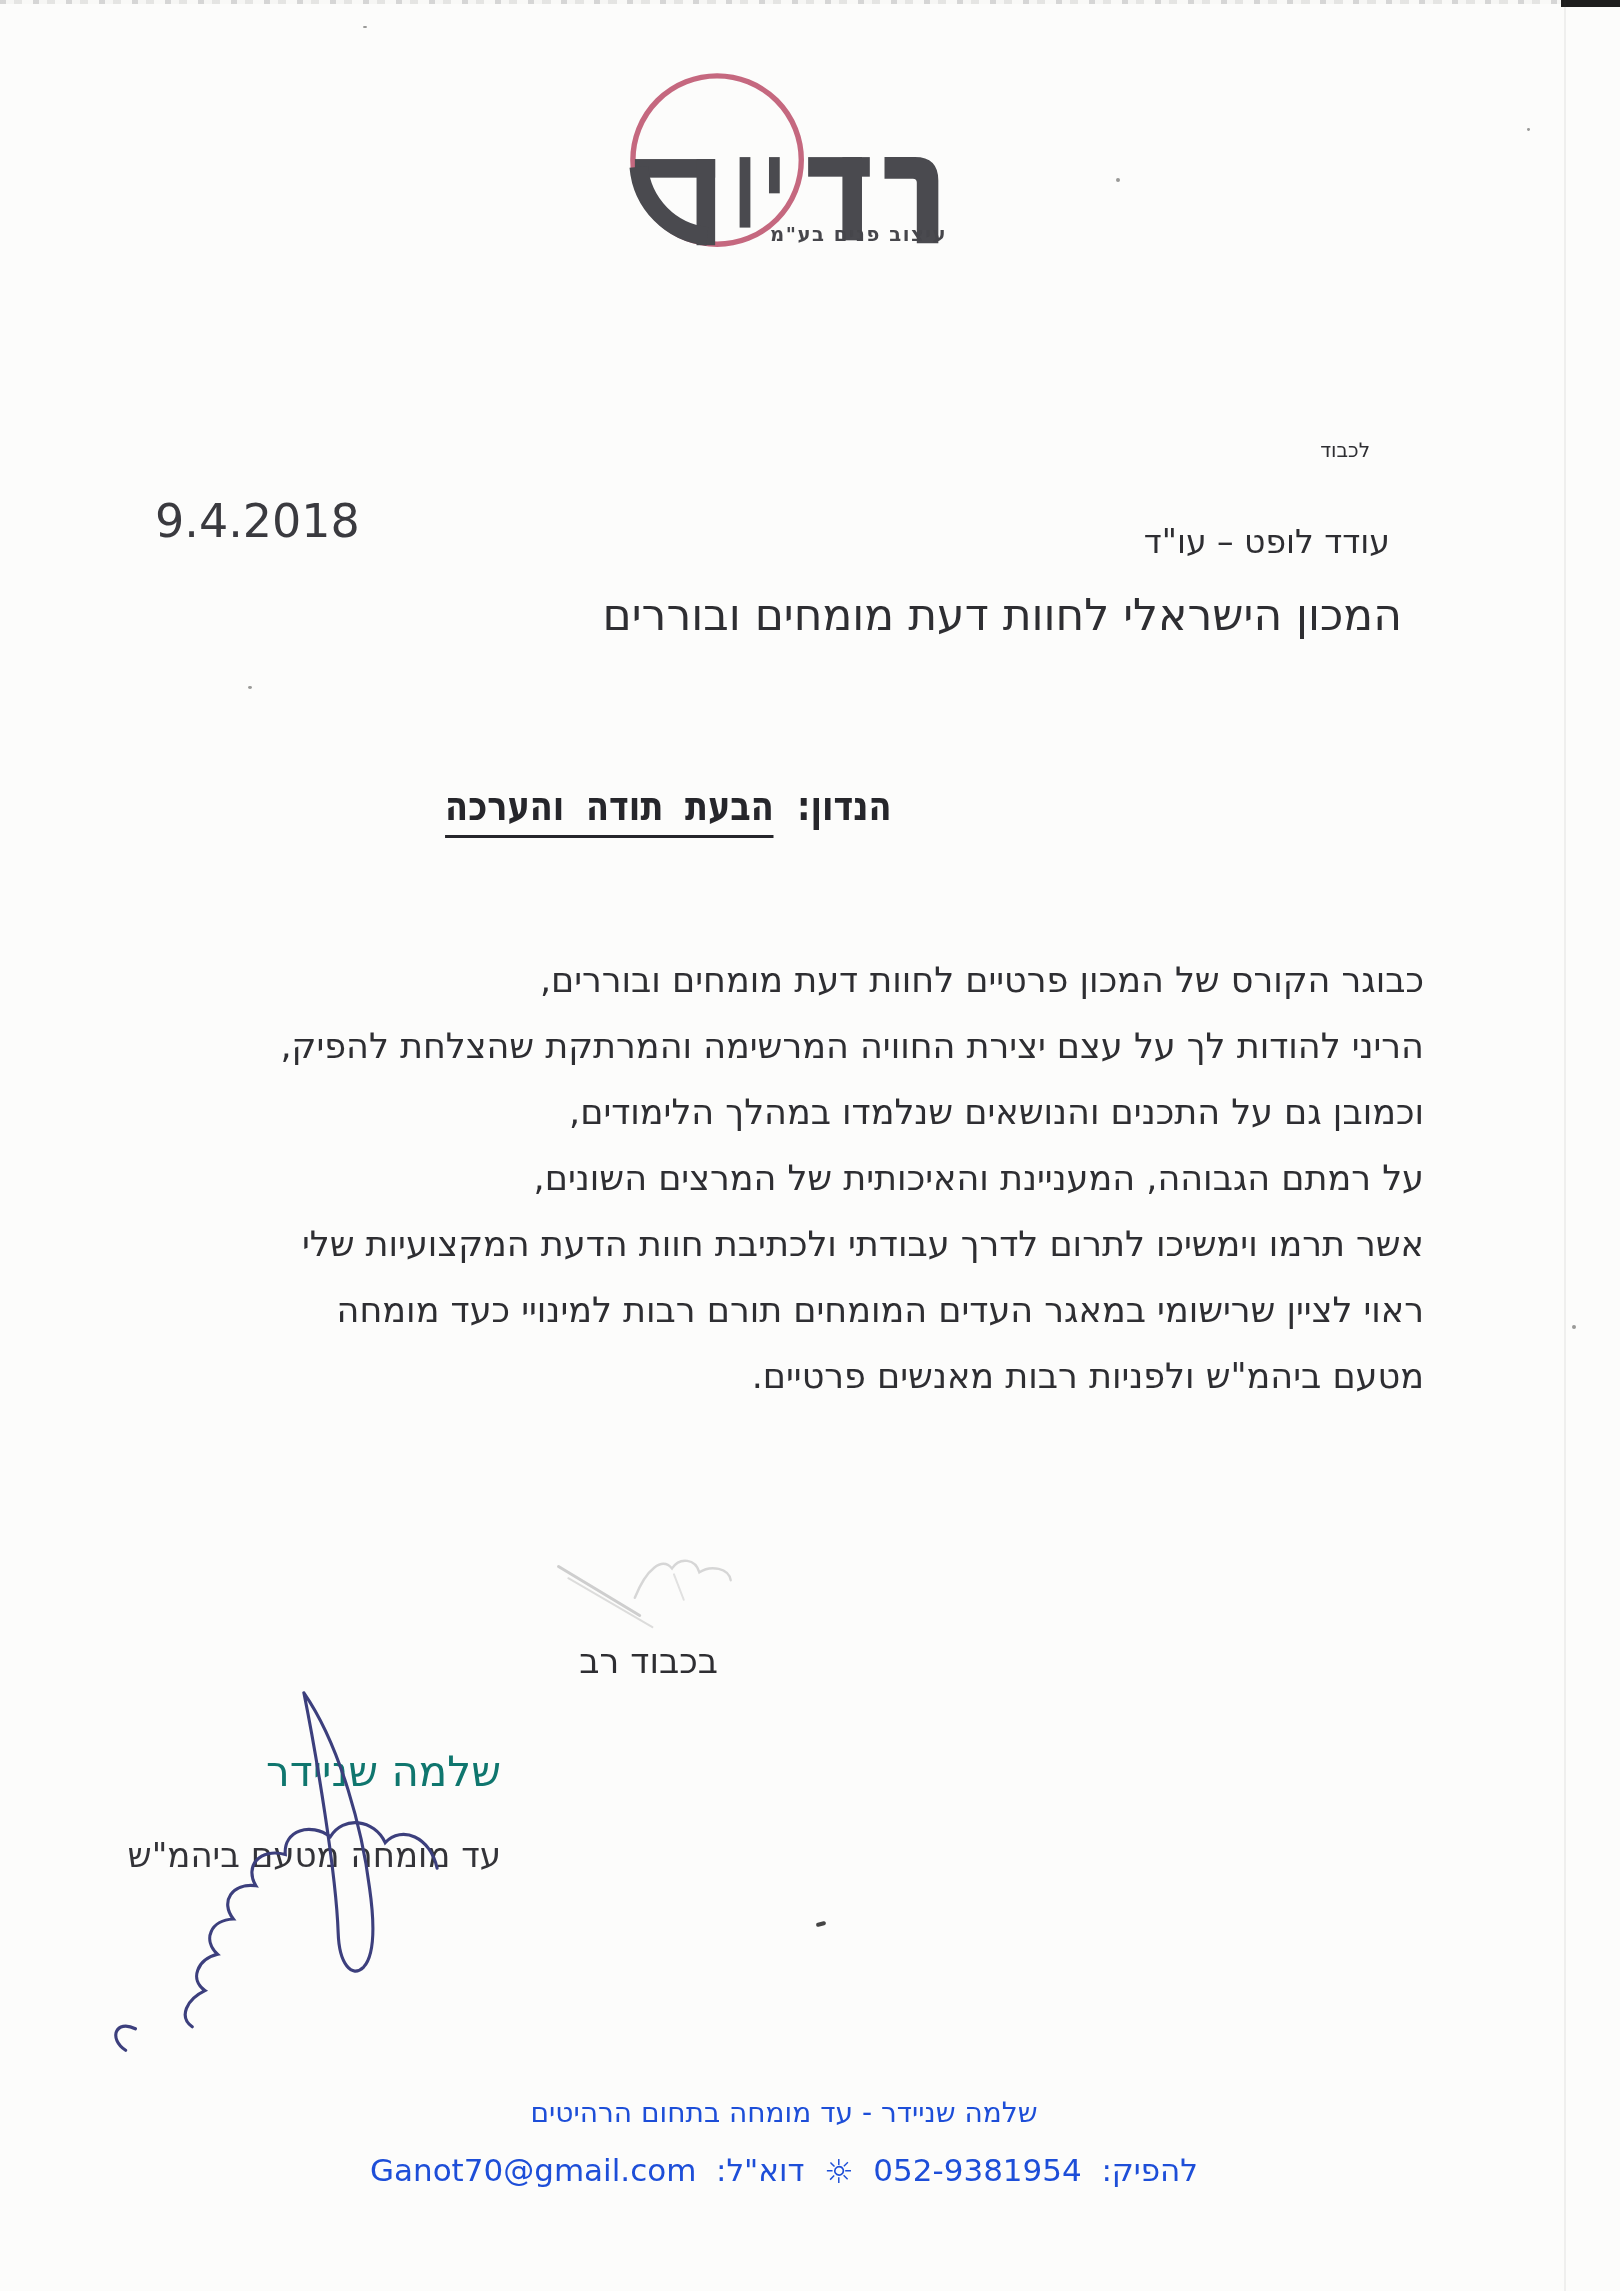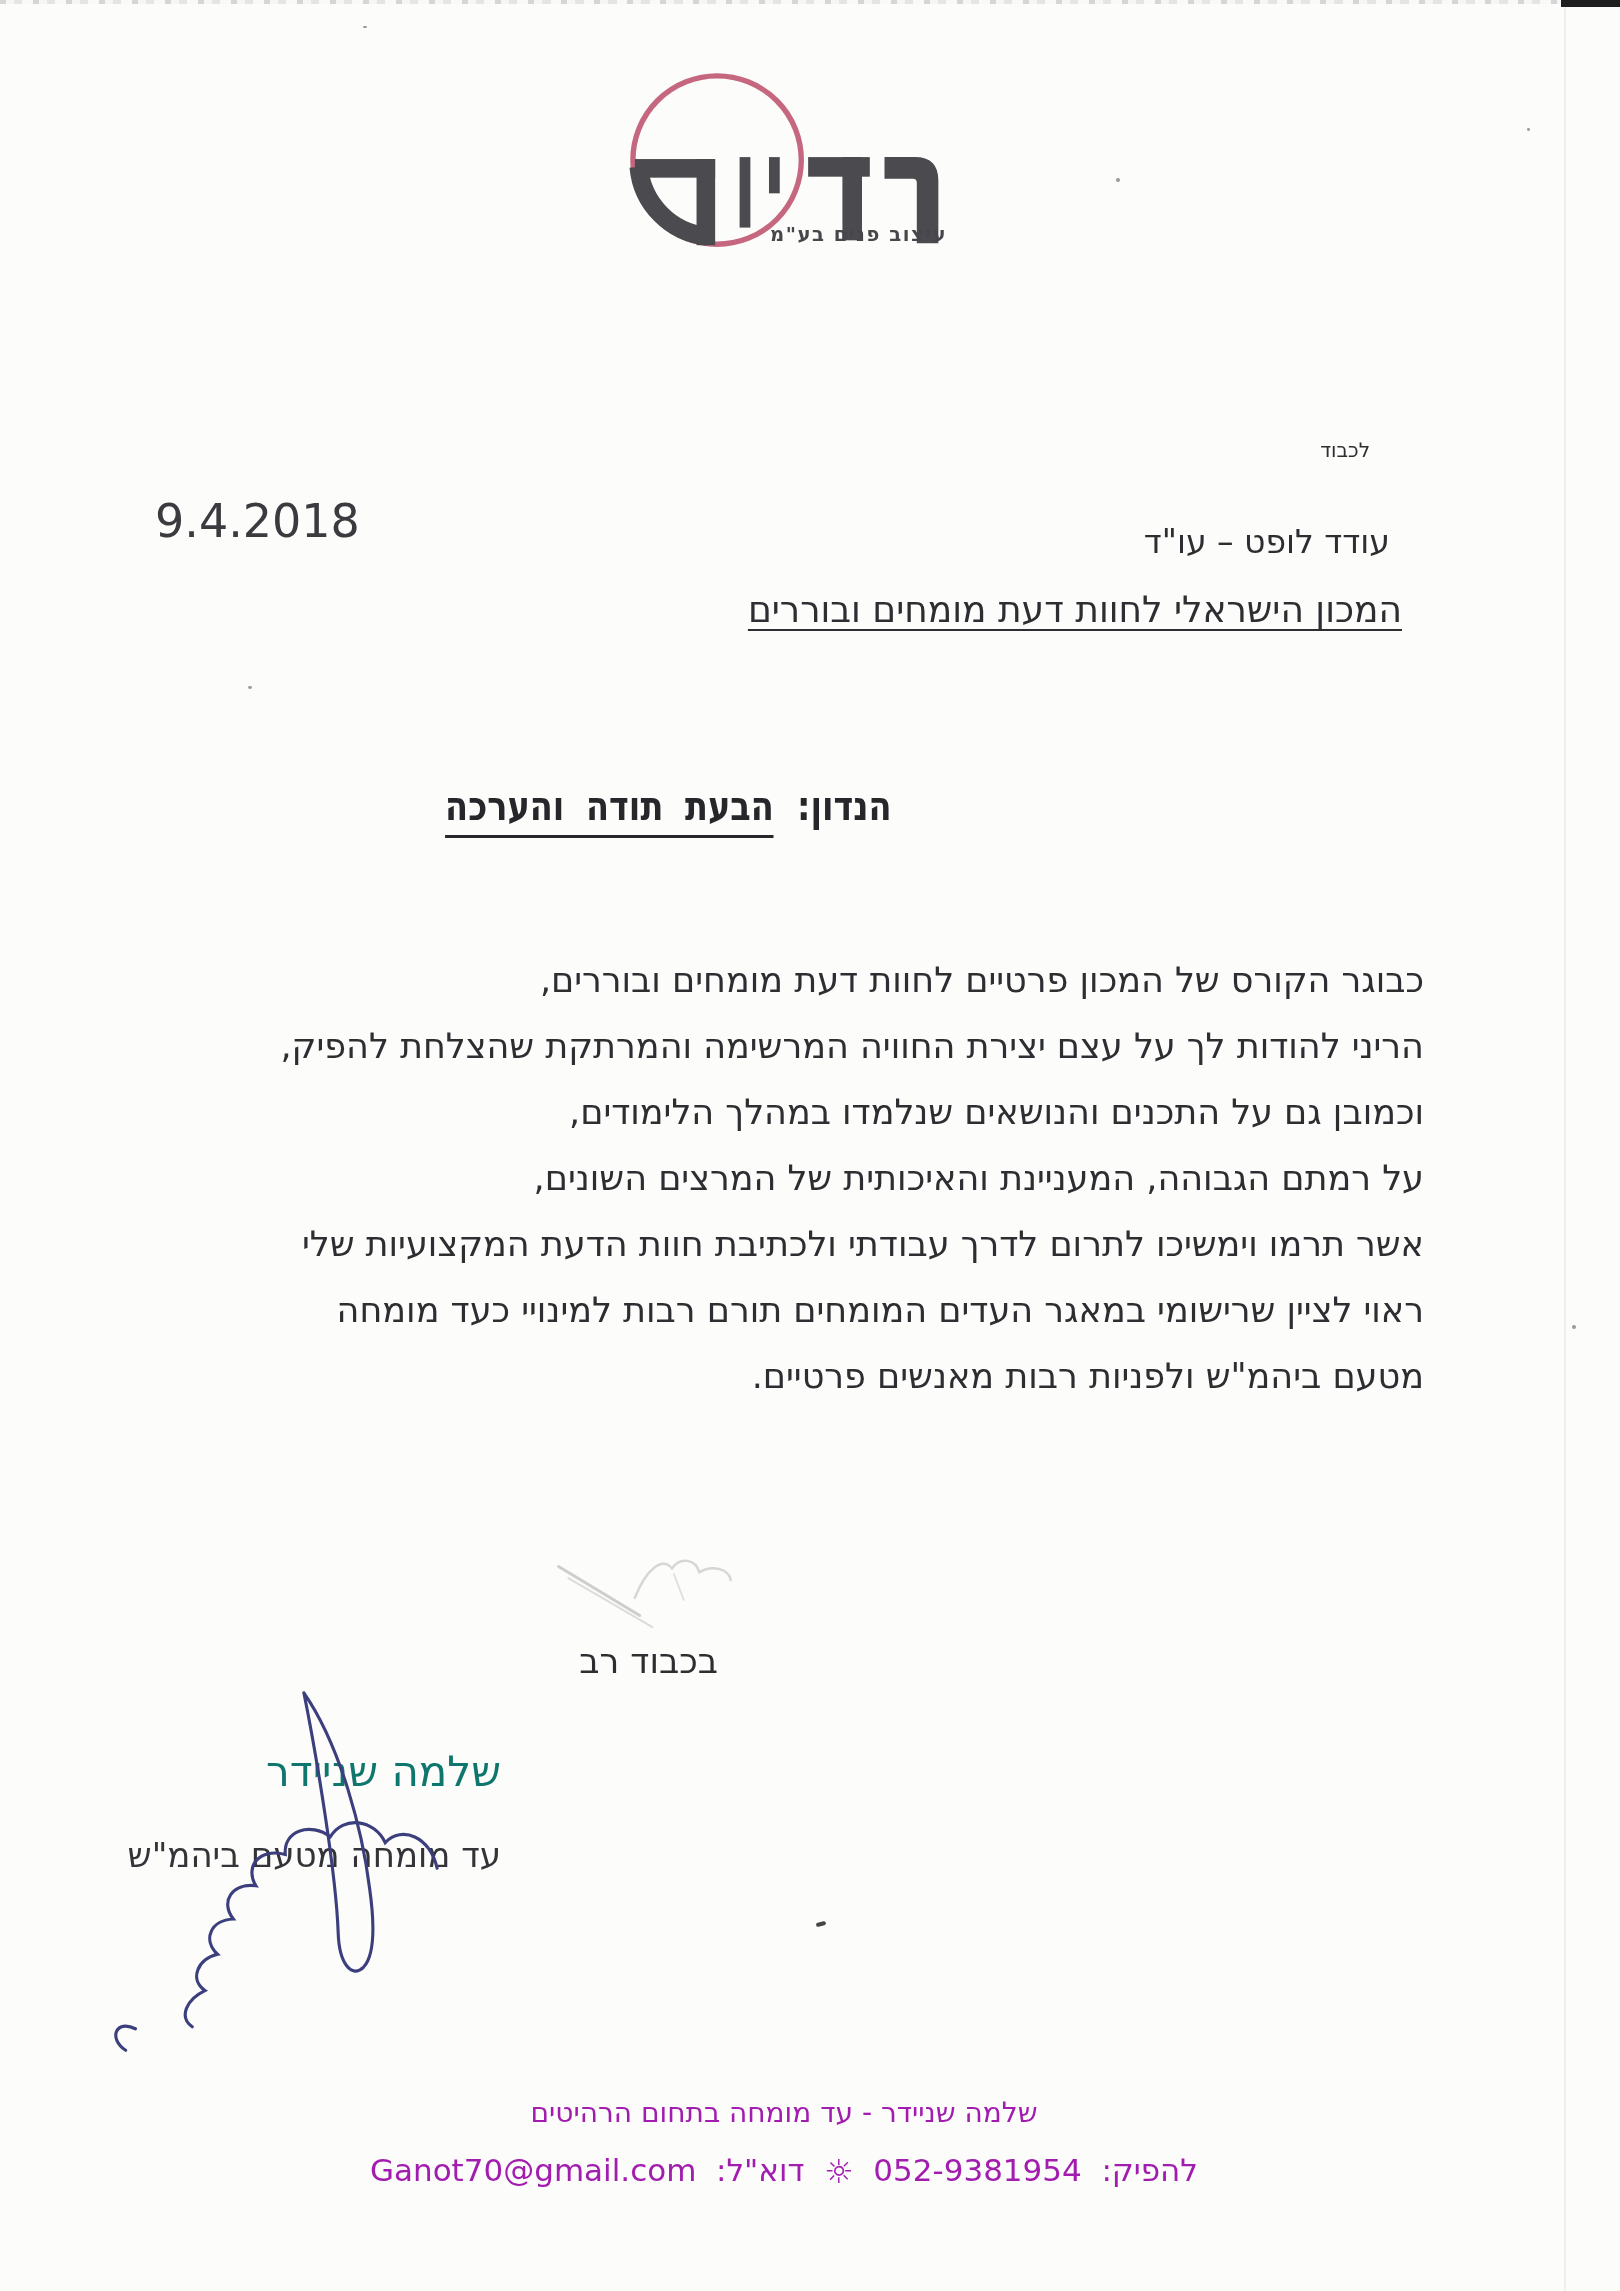--- a/index.html
+++ b/index.html
@@ -22,37 +22,37 @@
   .edge-line{position:absolute;top:0;left:1564px;width:2px;height:2292px;background:rgba(70,70,70,.07);}
   .speck{position:absolute;background:#9a9a98;border-radius:50%;}
 
   
   .tagline{font-size:19.6px;letter-spacing:1.5px;color:#46464b;font-weight:bold;}
 
   
   .salutation{font-size:20px;}
   .date{font-size:46px;color:#3a3a3f;margin-top:16px;}
   .recipient{font-size:33px;}
-  .org{font-size:36px;text-decoration:underline;text-decoration-thickness:2px;text-underline-offset:6.9px;}
+  .org{font-size:44px;text-decoration-thickness:2px;text-underline-offset:6.9px;}
 
   
   .subject{font-size:40px;font-weight:bold;color:#26262b;transform:scaleX(.84);transform-origin:100% 50%;}
   .subject .underlined{border-bottom:3.9px solid #26262b;padding-bottom:5.9px;word-spacing:11.8px;}
   .subject .label{margin-left:13.7px;}
 
   
   .body-text{font-size:35px;line-height:66px;text-align:right;color:#2e2e32;}
 
   
   .valediction{font-size:35px;margin-top:29px;}
   .signer-name{font-size:42px;color:#0f766e;}
   .signer-title{font-size:34px;color:#333338;}
 
   
-  .footer{position:absolute;left:0;top:2096px;width:1568px;text-align:center;color:#a21caf;}
+  .footer{position:absolute;left:0;top:2096px;width:1568px;text-align:center;color:#1d4ed8;}
   .footer-line1{font-size:28px;font-weight:500;margin-bottom:20.6px;}
   .footer-line2{font-size:31px;direction:rtl;}
   .footer-line2 span{margin:0 4.9px;}
   .sun{font-size:33px;position:relative;top:2px;}
 </style>
 </head>
 <body>
 
 <div class="page">
 

